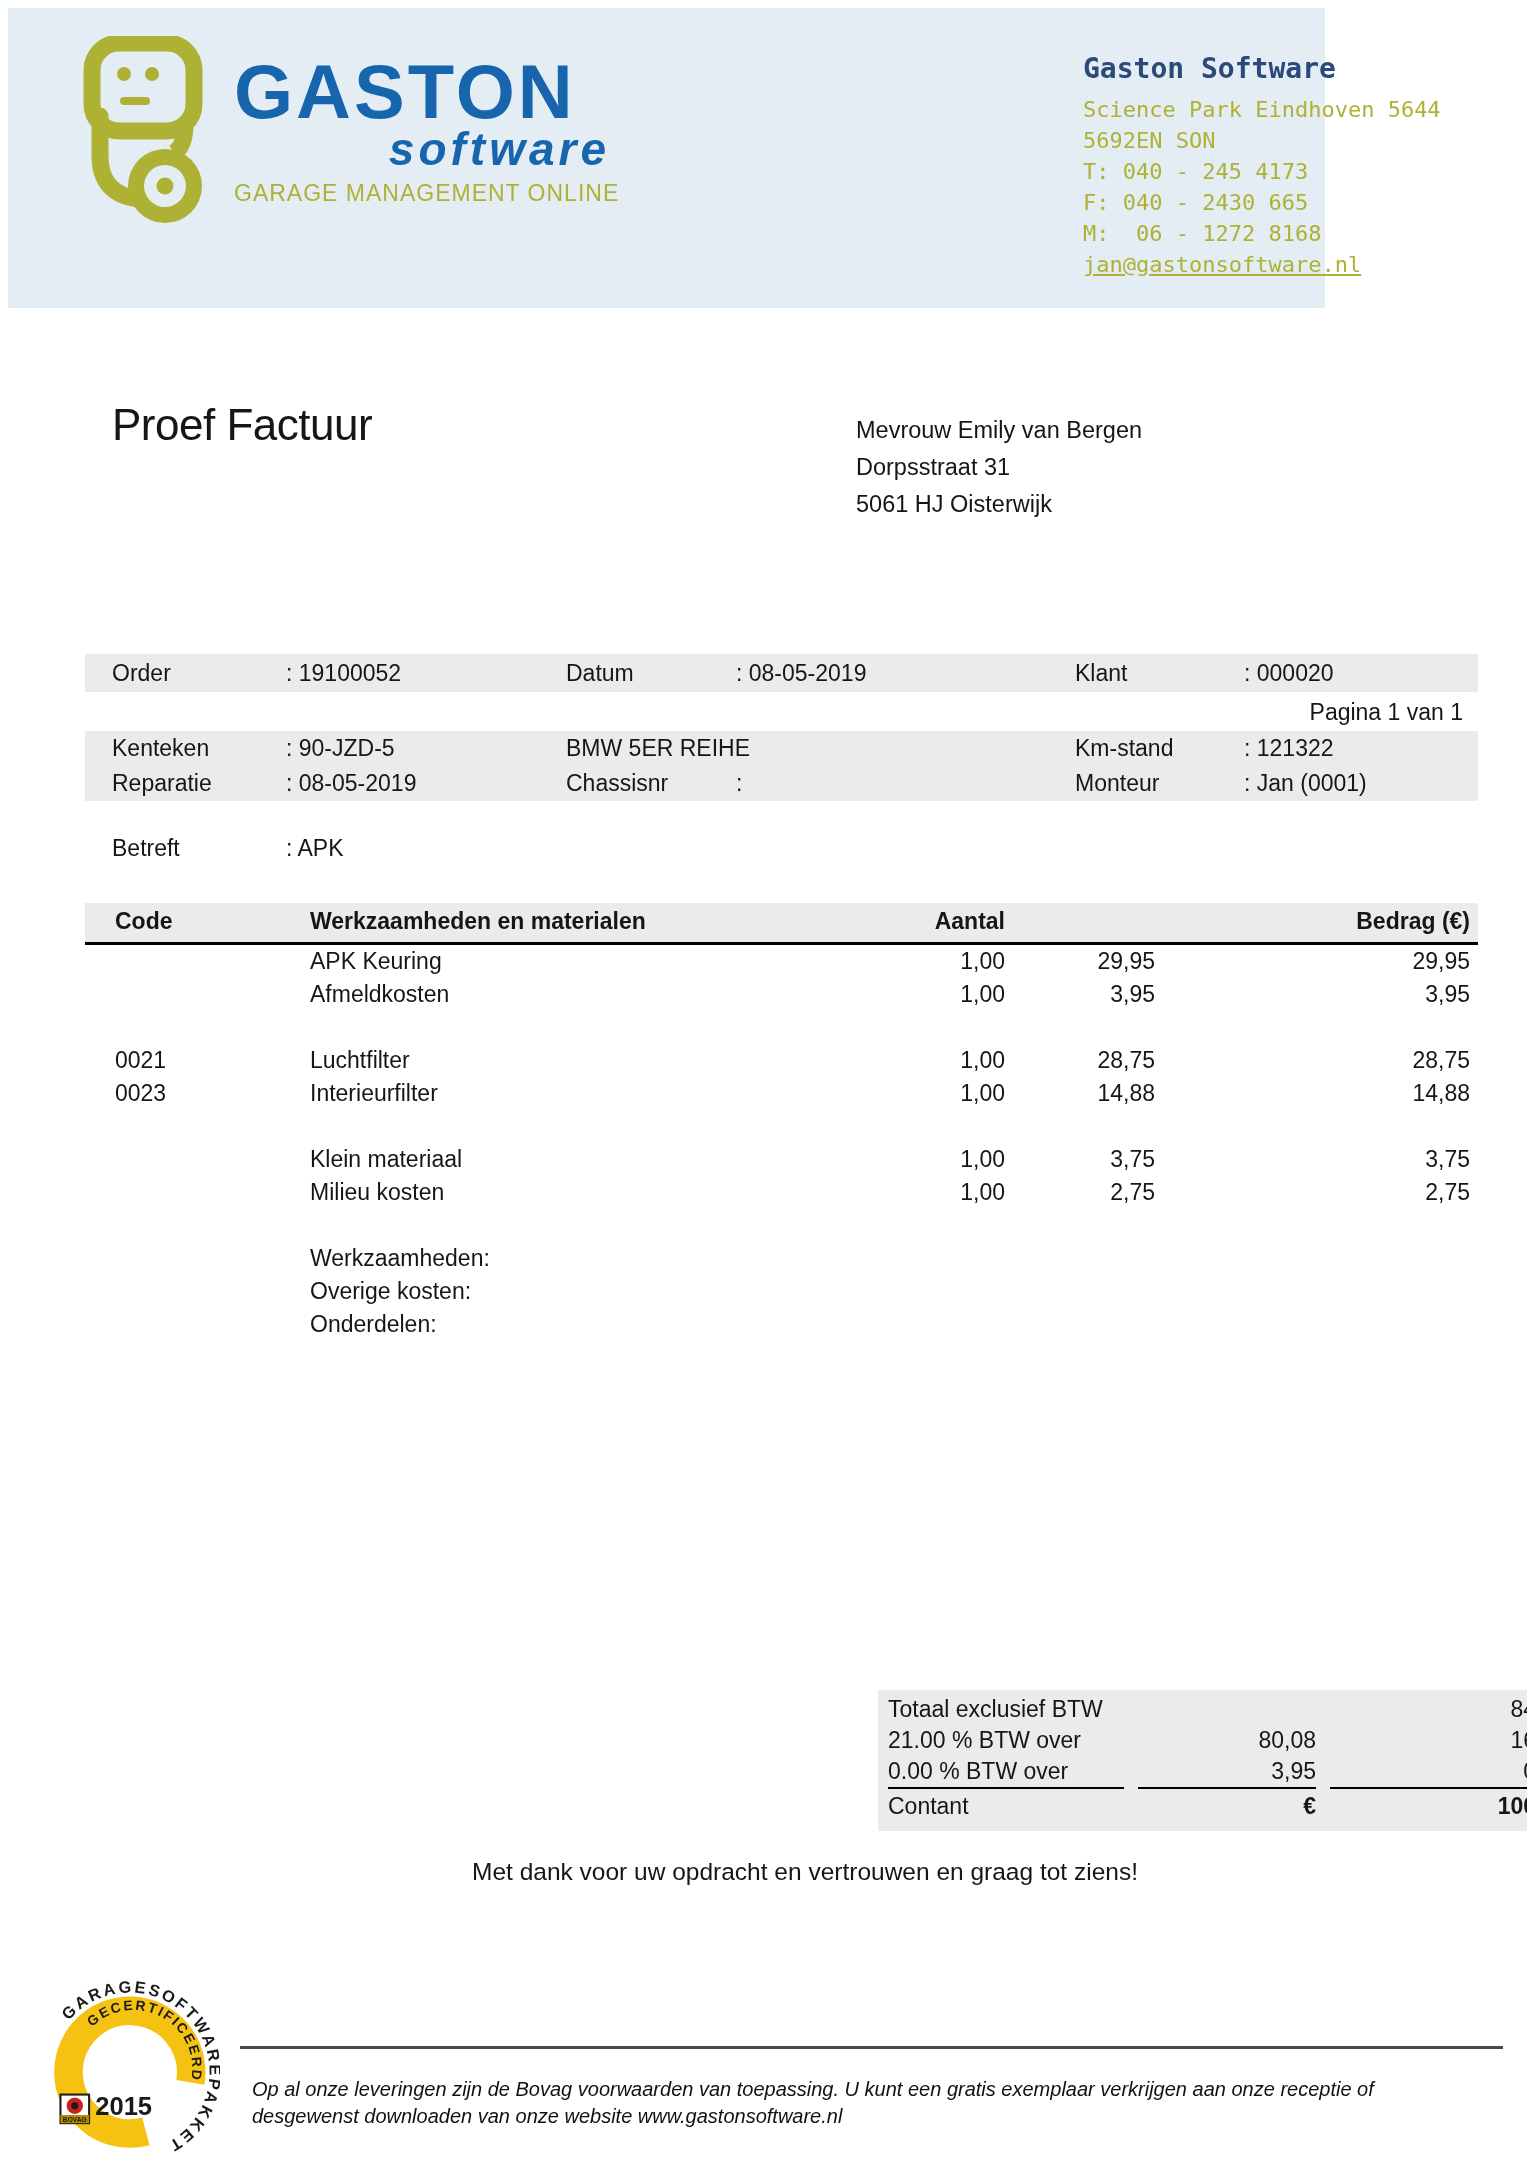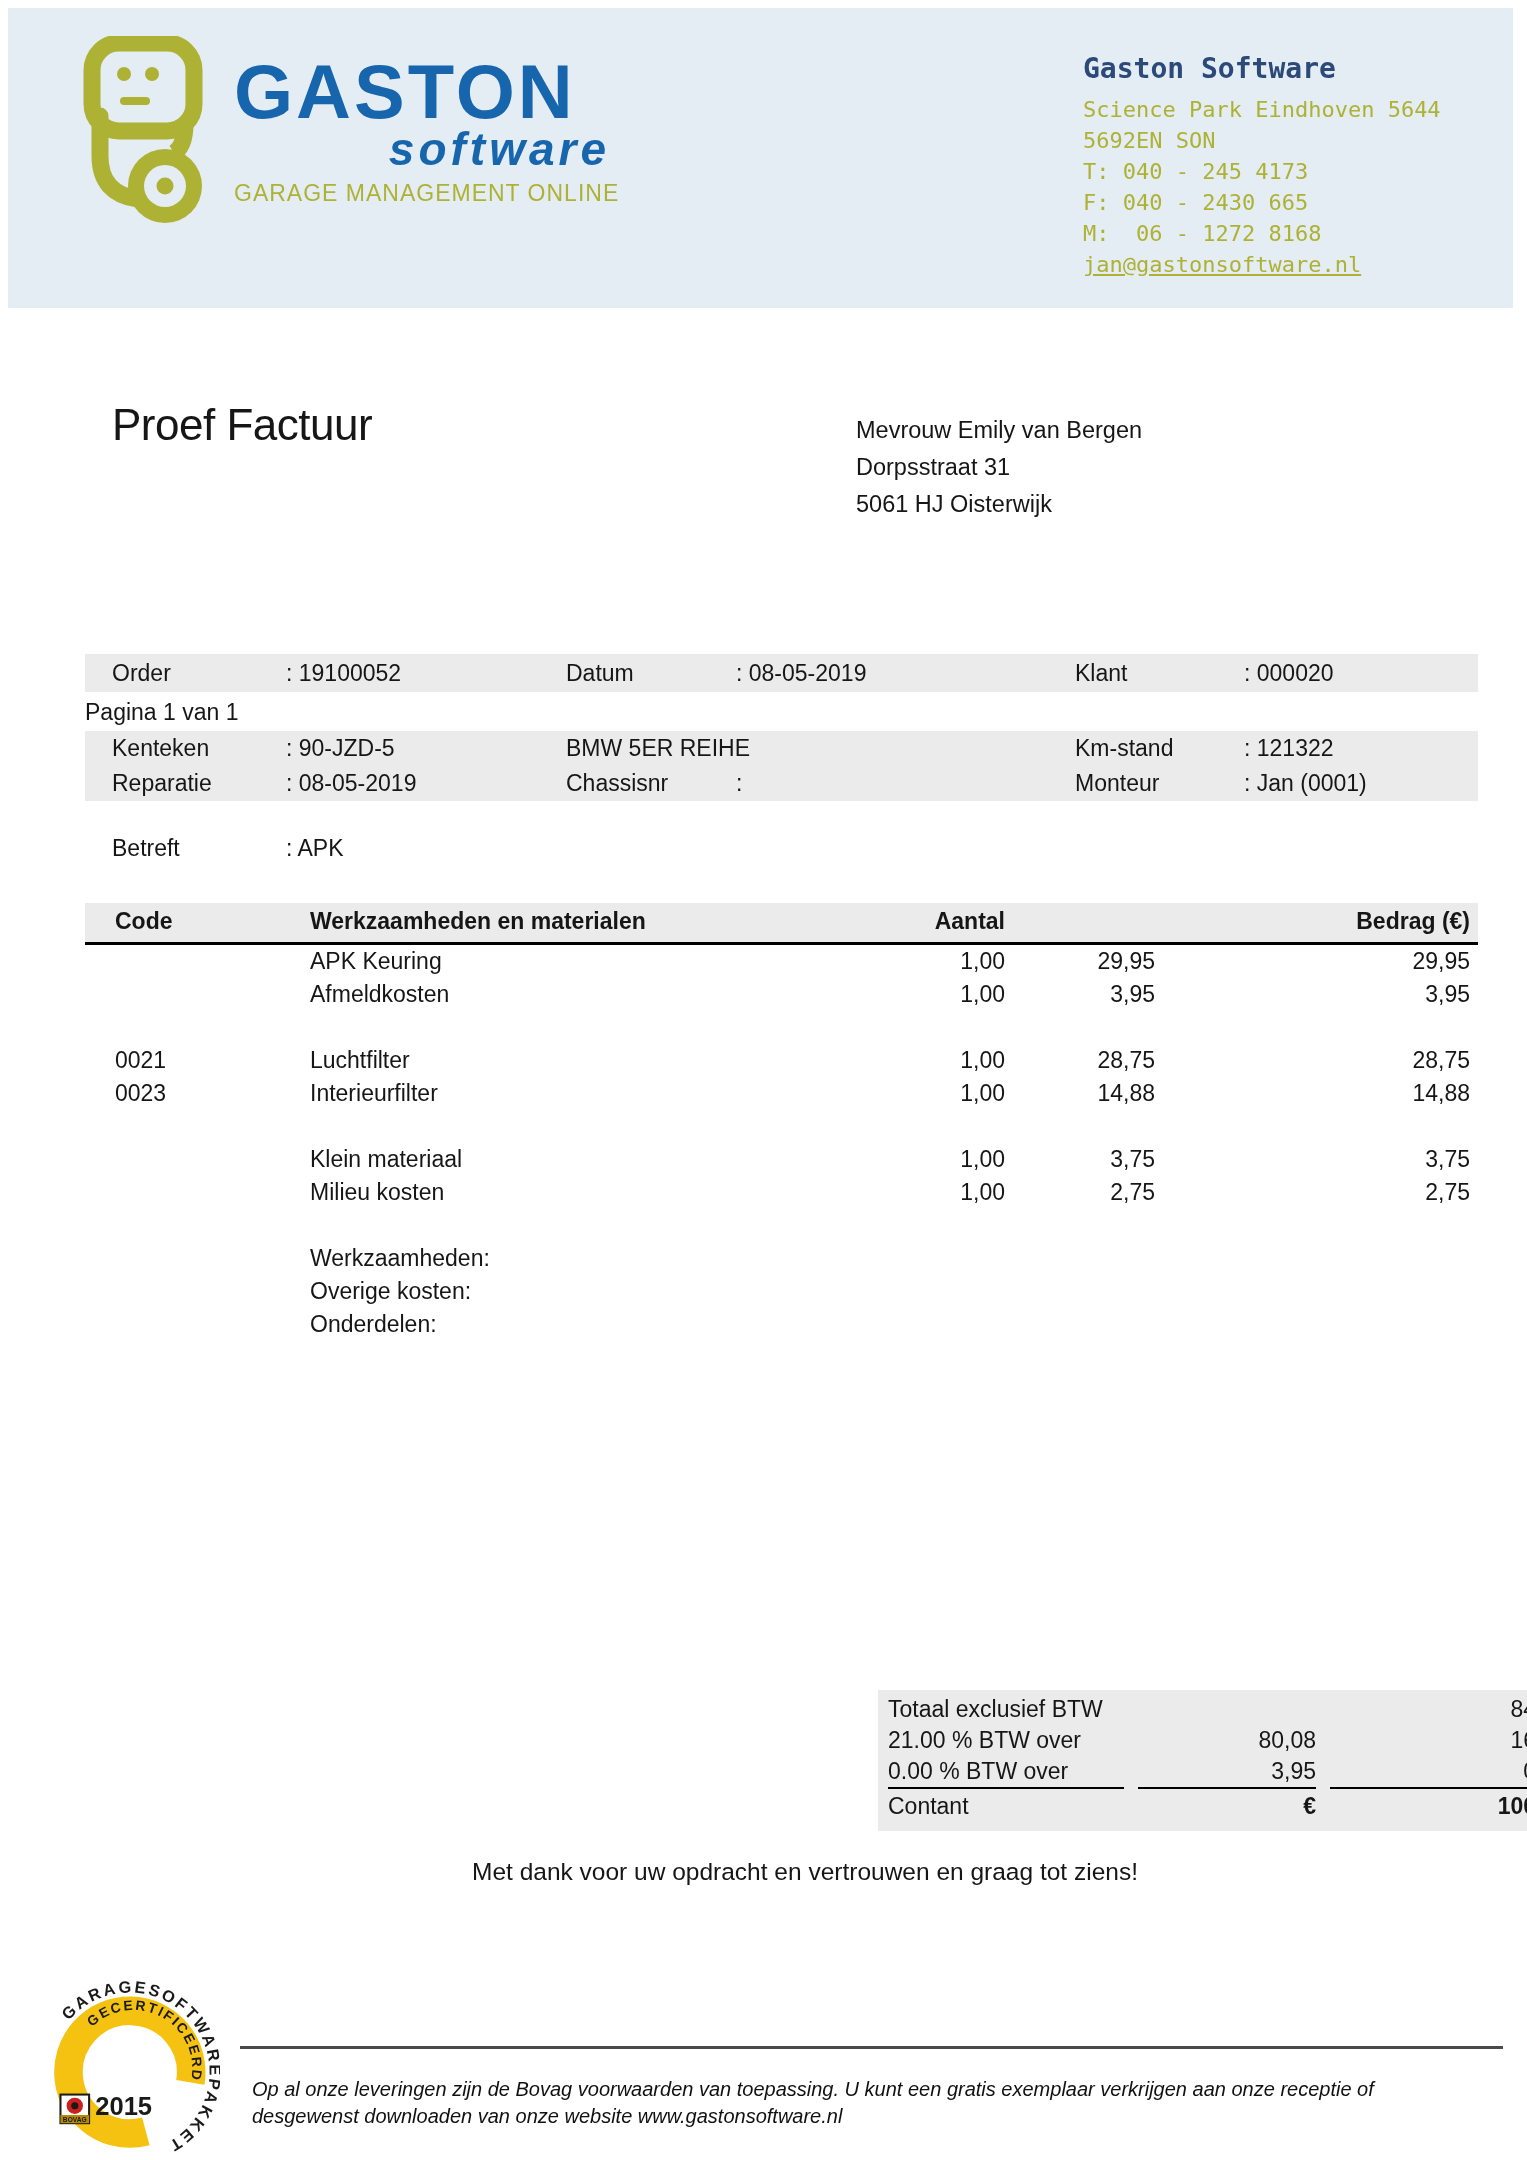--- a/index.html
+++ b/index.html
@@ -5,42 +5,42 @@
   :root{
     --band_bg:#e4ecf4; --olive:#aeb234; --blue:#1766ad; --navy:#2b4a7a;
     --bar_gray:#ebebeb; --badge_yellow:#f5c212; --ink:#161616;
   }
   *{box-sizing:border-box;}
   html,body{margin:0;padding:0;background:#ffffff;}
   .page{position:relative;width:1527px;height:2160px;background:#fff;overflow:hidden;
         font-family:"Liberation Sans",sans-serif;color:var(--ink);}
 
   
-  .band{position:absolute;left:8px;top:8px;width:1505px;height:300px;background:var(--band_bg);}
+  .band{position:absolute;left:8px;top:8px;width:1317px;height:300px;background:var(--band_bg);}
   .mascot{position:absolute;left:70px;top:28px;}
   .logo-text{position:absolute;left:226px;top:48px;width:376px;text-align:right;}
   .brand{font-size:76px;font-weight:bold;color:var(--blue);letter-spacing:3px;line-height:72px;text-align:left;}
   .brand2{font-size:46px;font-style:italic;font-weight:bold;color:var(--blue);letter-spacing:4px;line-height:50px;margin-top:-4px;}
   .tagline{font-size:23px;color:var(--olive);letter-spacing:1px;line-height:30px;margin-top:4px;white-space:nowrap;}
   .contact{position:absolute;left:1075px;top:44px;font-family:"DejaVu Sans Mono",monospace;}
   .c-name{font-size:28px;font-weight:bold;color:var(--navy);line-height:34px;margin-bottom:8px;}
   .c-line{font-size:22px;color:var(--olive);line-height:31px;white-space:pre;}
   .c-email{font-size:22px;color:var(--olive);line-height:31px;text-decoration:underline;display:inline-block;cursor:pointer;}
 
   
   .title{position:absolute;left:112px;top:400px;margin:0;font-size:44px;font-weight:normal;letter-spacing:-.5px;}
   .customer{position:absolute;left:856px;top:412px;font-size:23.5px;line-height:37px;}
 
   
   .igrid{display:grid;grid-template-columns:174px 280px 170px 339px 169px 1fr;
          padding-left:27px;font-size:23px;align-items:center;}
   .info-row1{position:absolute;left:85px;top:654px;width:1393px;height:38px;background:var(--bar_gray);}
   .info-row1 > div{line-height:38px;}
   .pagina{position:absolute;left:85px;top:694px;width:1393px;height:36px;line-height:36px;
-          text-align:left;padding-right:15px;font-size:23px;}
+          text-align:right;padding-right:15px;font-size:23px;}
   .info-block{position:absolute;left:85px;top:731px;width:1393px;height:70px;background:var(--bar_gray);}
   .info-block .igrid{height:35px;}
   .info-block .igrid > div{line-height:35px;}
   .span2{grid-column:3 / 5;}
   .betreft{position:absolute;left:85px;top:832px;width:1393px;height:33px;}
   .betreft > div{line-height:33px;}
 
   
   .items{position:absolute;left:85px;top:903px;width:1393px;}
   .tgrid{display:grid;grid-template-columns:195px 545px 150px 150px 1fr;

